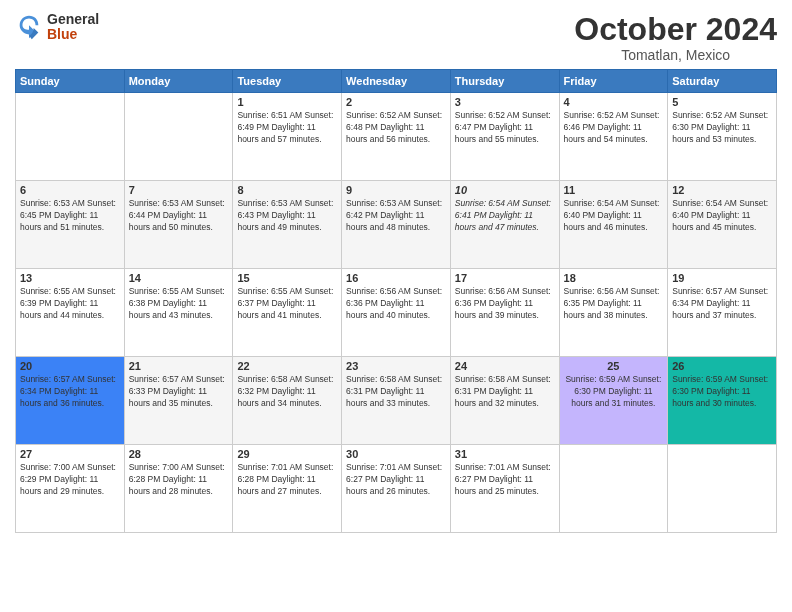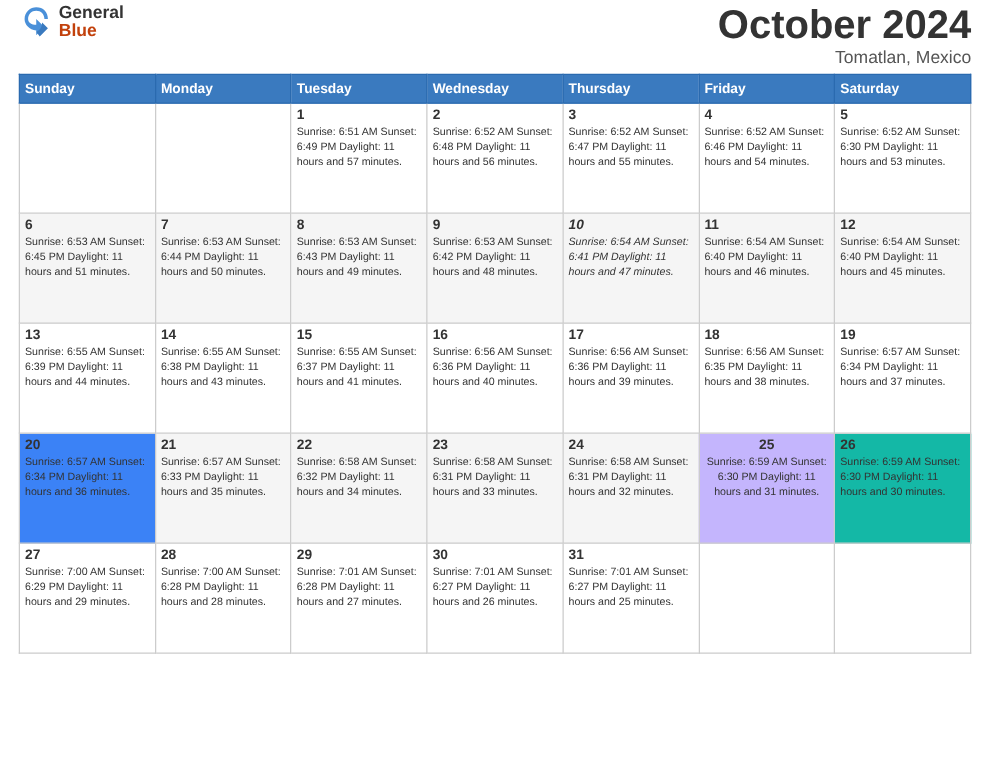--- a/index.html
+++ b/index.html
@@ -7,21 +7,21 @@
       font-family: Arial, sans-serif;
       background: #fff;
       width: 792px;
       height: 612px;
       overflow: hidden;
     }
     .page {
       width: 792px;
       height: 612px;
       background: #fff;
-      padding: 2px 15px 10px 15px;
+      padding: 12px 15px 10px 15px;
     }
     .header {
       display: flex;
       justify-content: space-between;
       align-items: flex-start;
       margin-bottom: 6px;
     }
     .logo {
       display: flex;
       align-items: center;
@@ -40,21 +40,21 @@
     .logo-blue {
       font-size: 14px;
       font-weight: bold;
       color: #c2410c;
     }
     .logo-icon {
       width: 28px;
       height: 28px;
     }
     .title-section {
-      text-align: right;
+      text-align: center;
     }
     .month-title {
       font-size: 32px;
       font-weight: bold;
       color: #333;
       line-height: 1.1;
     }
     .location {
       font-size: 14px;
       color: #555;

